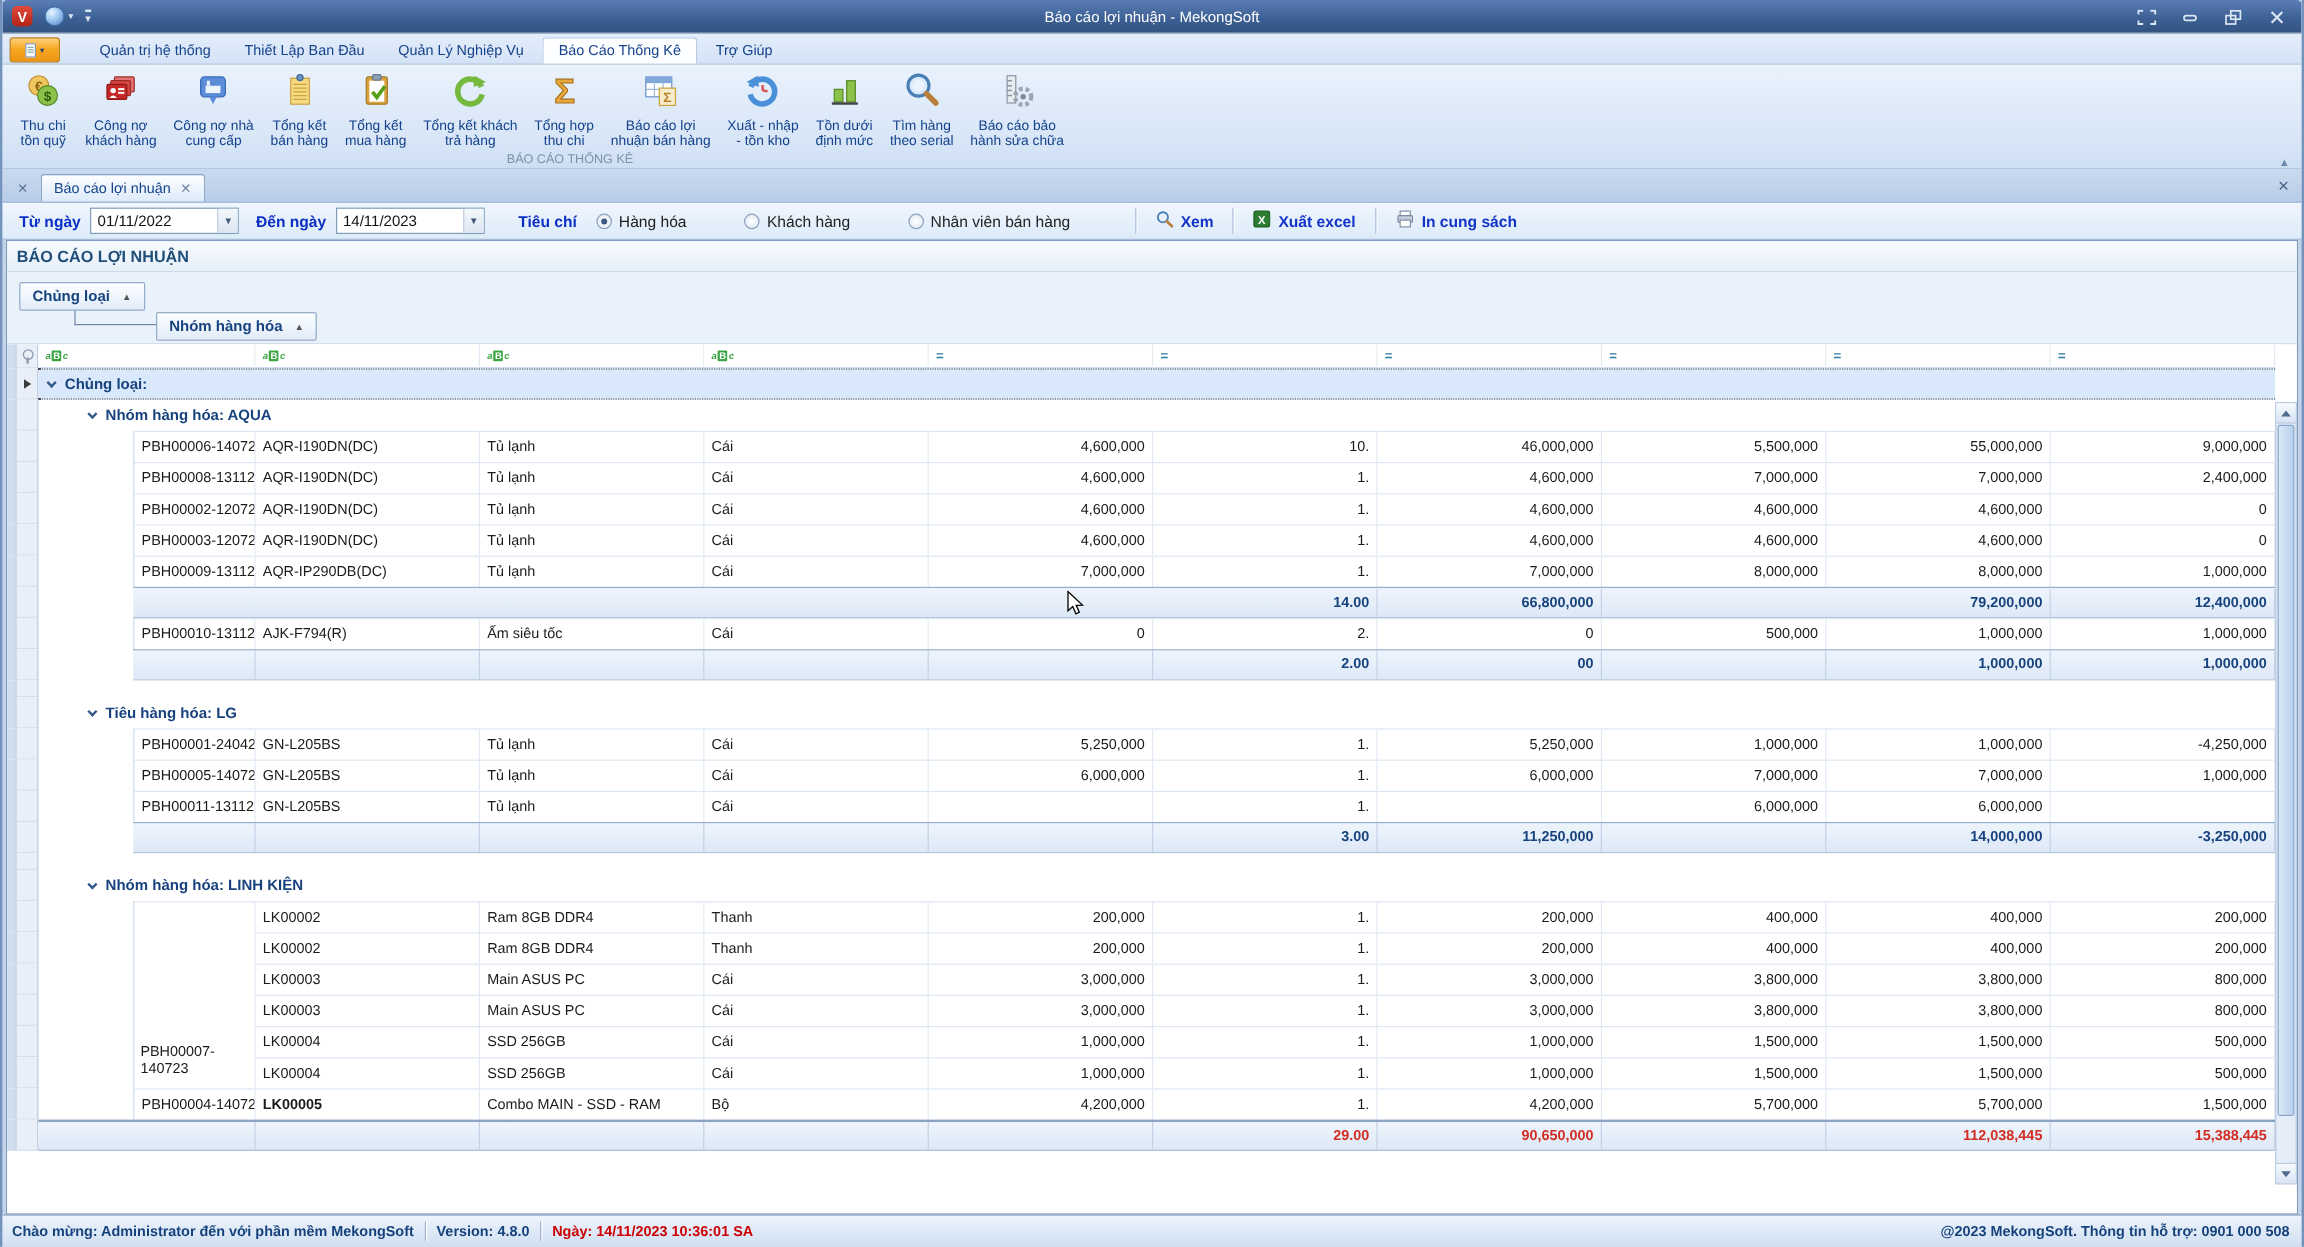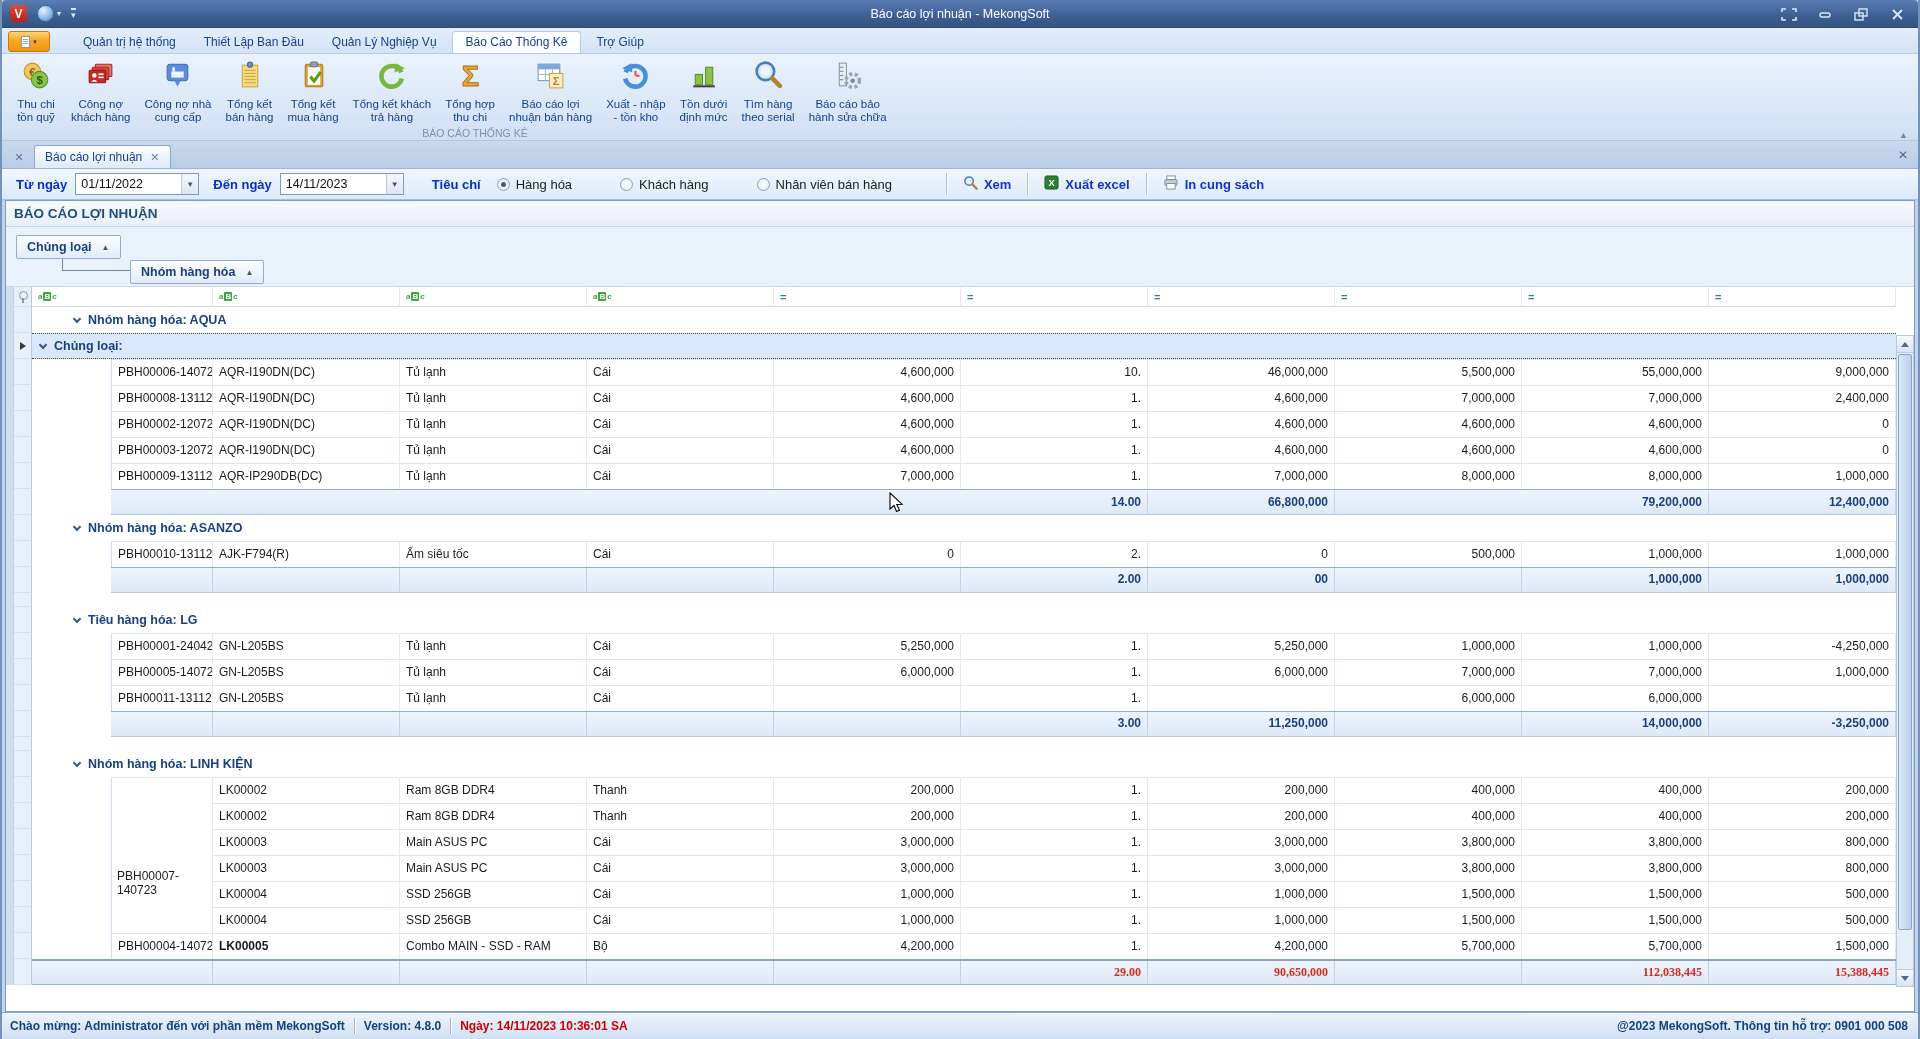--- a/index.html
+++ b/index.html
@@ -486,41 +486,41 @@
           <div class="fcell" style="width: 187px;">
             <div class="eq">=</div>
           </div>
           <div class="fcell" style="width: 187px;">
             <div class="eq">=</div>
           </div>
           <div class="fcell" style="width: 187px;">
             <div class="eq">=</div>
           </div>
         </div>
+        <div class="grow g1row">
+          <div style="display: flex;">
+            <div class="ind-o"></div>
+            <div class="ind">
+              <div class="tri"></div>
+            </div>
+          </div>
+          <div class="g1c">
+            <div class="chev"></div>
+            <div>Chủng loại:</div>
+          </div>
+        </div>
         <div class="grow g2row">
           <div style="display: flex;">
             <div class="ind-o"></div>
             <div class="ind"></div>
           </div>
           <div class="indent" style="width: 38px;"></div>
           <div class="g2c">
             <div class="chev"></div>
             <div>Nhóm hàng hóa: AQUA</div>
-          </div>
-        </div>
-        <div class="grow g1row">
-          <div style="display: flex;">
-            <div class="ind-o"></div>
-            <div class="ind">
-              <div class="tri"></div>
-            </div>
-          </div>
-          <div class="g1c">
-            <div class="chev"></div>
-            <div>Chủng loại:</div>
           </div>
         </div>
         <div class="grow drow">
           <div style="display: flex;">
             <div class="ind-o"></div>
             <div class="ind"></div>
           </div>
           <div class="indent" style="width: 79px;"></div>
           <div class="cell first" style="width: 102px;">PBH00006-140723</div>
           <div class="cell" style="width: 187px;">AQR-I190DN(DC)</div>
@@ -611,31 +611,20 @@
             <div class="scell" style="width: 102px;"></div>
             <div class="scell" style="width: 187px;"></div>
             <div class="scell" style="width: 187px;"></div>
             <div class="scell" style="width: 187px;"></div>
             <div class="scell" style="width: 187px;"></div>
             <div class="scell" style="width: 187px;">14.00</div>
             <div class="scell" style="width: 187px;">66,800,000</div>
             <div class="scell" style="width: 187px;"></div>
             <div class="scell" style="width: 187px;">79,200,000</div>
             <div class="scell" style="width: 187px;">12,400,000</div>
-          </div>
-        </div>
-        <div class="grow g2row">
-          <div style="display: flex;">
-            <div class="ind-o"></div>
-            <div class="ind"></div>
-          </div>
-          <div class="indent" style="width: 38px;"></div>
-          <div class="g2c">
-            <div class="chev"></div>
-            <div>Nhóm hàng hóa: ASANZO</div>
           </div>
         </div>
         <div class="grow drow">
           <div style="display: flex;">
             <div class="ind-o"></div>
             <div class="ind"></div>
           </div>
           <div class="indent" style="width: 79px;"></div>
           <div class="cell first" style="width: 102px;">PBH00010-131123</div>
           <div class="cell" style="width: 187px;">AJK-F794(R)</div>
@@ -888,21 +877,21 @@
           <div class="cell r" style="width: 187px;">4,200,000</div>
           <div class="cell r" style="width: 187px;">5,700,000</div>
           <div class="cell r" style="width: 187px;">5,700,000</div>
           <div class="cell r" style="width: 187px;">1,500,000</div>
         </div>
         <div class="grow srow grand">
           <div style="display: flex;">
             <div class="ind-o"></div>
             <div class="ind"></div>
           </div>
-          <div class="sband" style="flex: 1 1 0%; font-family: Liberation Serif, serif;">
+          <div class="sband" style="flex: 1 1 0%;">
             <div class="scell" style="width: 181px;"></div>
             <div class="scell" style="width: 187px;"></div>
             <div class="scell" style="width: 187px;"></div>
             <div class="scell" style="width: 187px;"></div>
             <div class="scell" style="width: 187px;"></div>
             <div class="scell" style="width: 187px;">29.00</div>
             <div class="scell" style="width: 187px;">90,650,000</div>
             <div class="scell" style="width: 187px;"></div>
             <div class="scell" style="width: 187px;">112,038,445</div>
             <div class="scell" style="width: 187px;">15,388,445</div>

